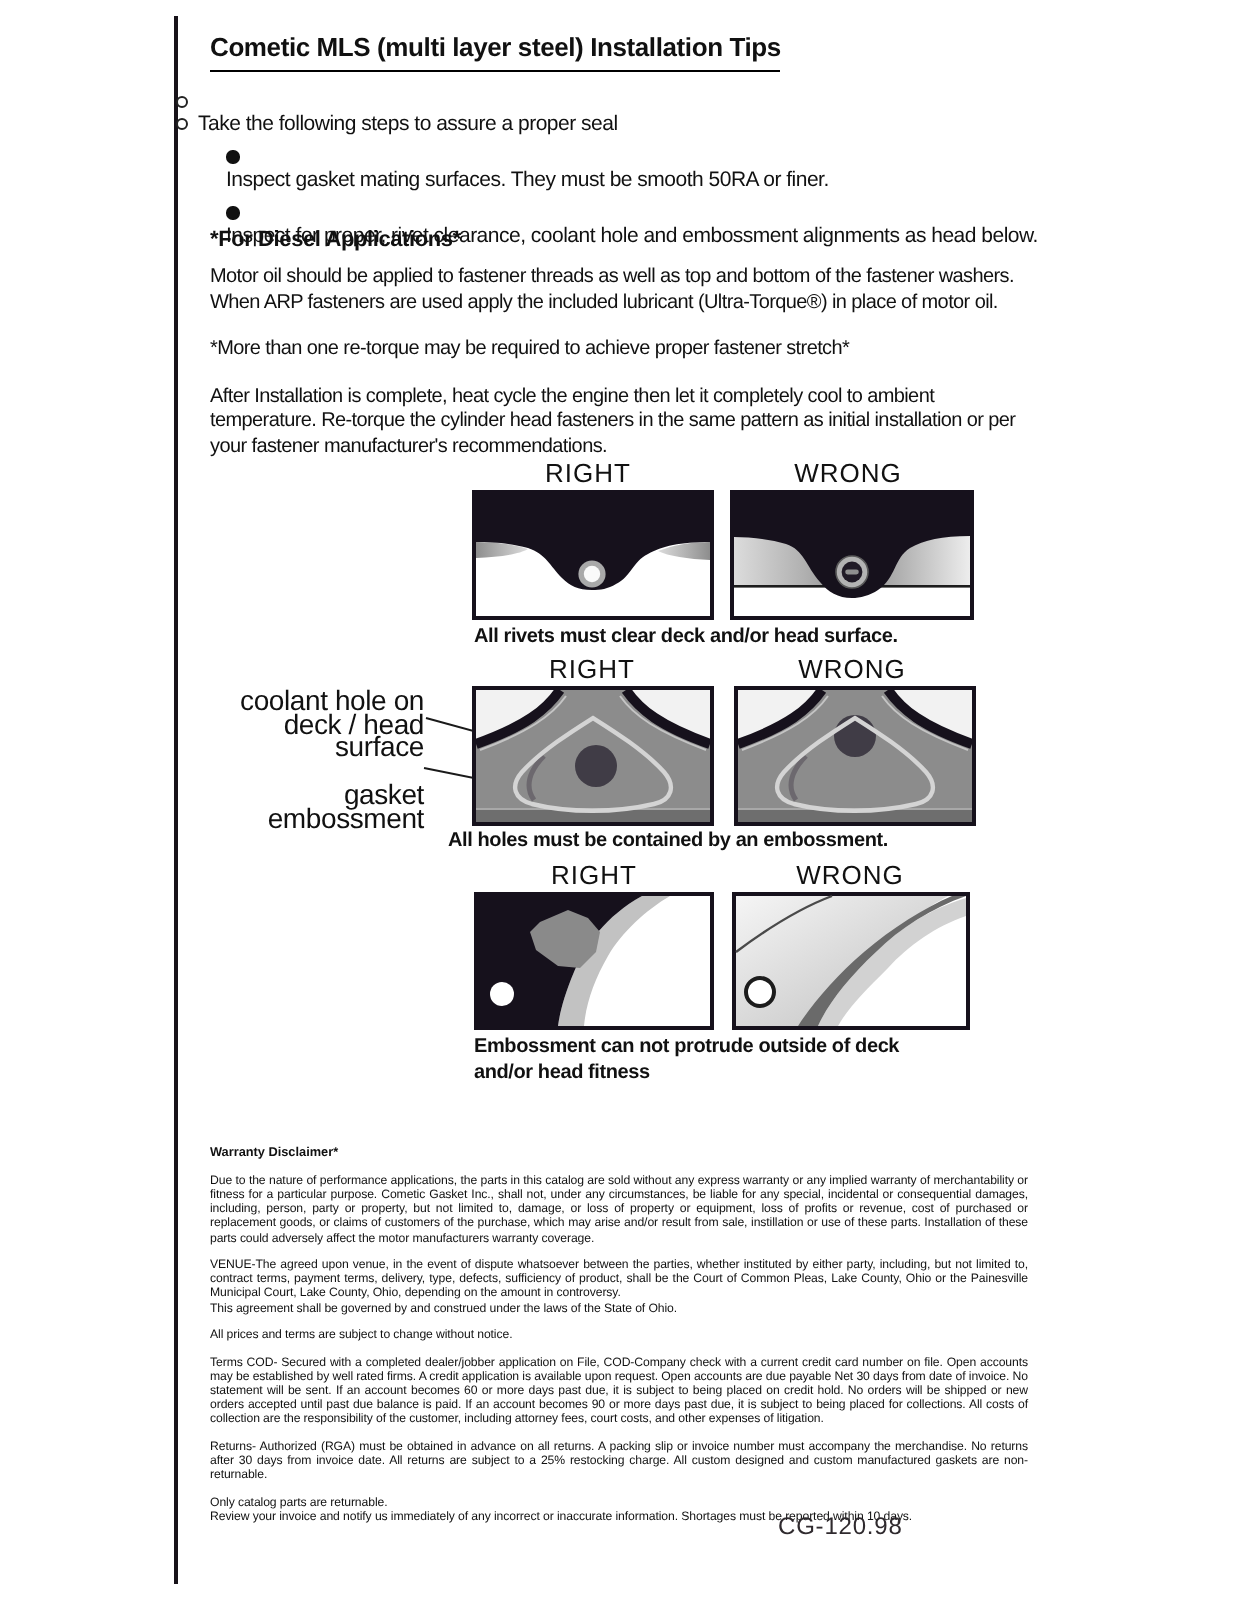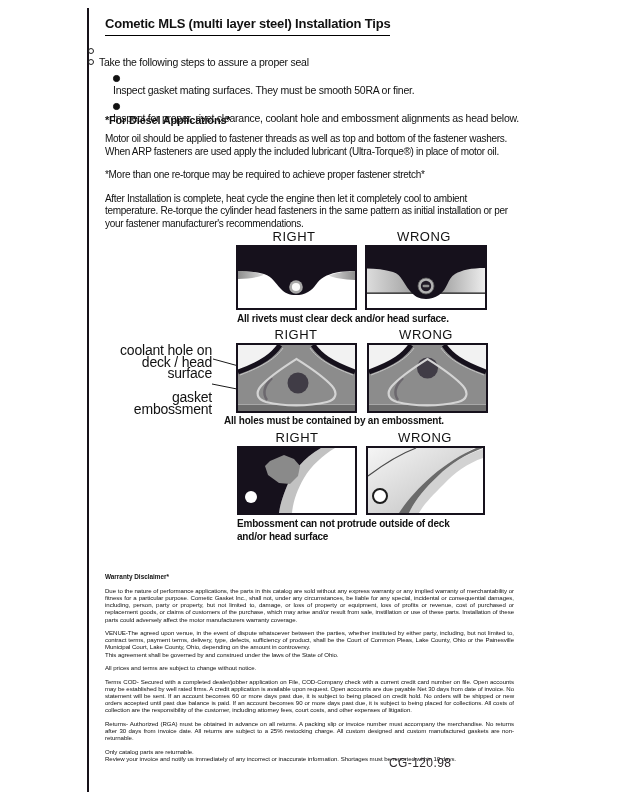--- a/index.html
+++ b/index.html
@@ -175,21 +175,21 @@
       </defs>
       <rect x="1" y="1" width="117" height="67" fill="#ffffff" stroke="#16111c" stroke-width="2"></rect>
       <path d="M2,2 H108 C90,12 72,26 58,40 C46,52 38,60 33,67 H2 Z" fill="url(#g3w)"></path>
       <path d="M2,30 C18,18 34,8 50,2" stroke="#4a4a4a" stroke-width="1.2" fill="none"></path>
       <path d="M43,67 C48,56 58,43 72,30 C84,18 100,8 117,3 V12 C102,17 88,27 78,38 C66,50 58,58 53,67 Z" fill="#d2d2d2"></path>
       <path d="M33,67 C40,56 52,42 66,30 C80,18 96,8 110,2 H117 C100,8 84,18 72,30 C58,43 48,56 43,67 Z" fill="#6a6a6a"></path>
       <circle cx="14" cy="50" r="7" fill="#ffffff" stroke="#1c1c1c" stroke-width="2"></circle>
     </svg>
   </div>
   <div class="cap pre" style="left:237px;top:518px;width:240px;">Embossment can not protrude outside of deck
-and/or head surface</div>
+and/or head fitness</div>
 
   <div class="warranty">
     <h3>Warranty Disclaimer*</h3>
     <p>Due to the nature of performance applications, the parts in this catalog are sold without any express warranty or any implied warranty of merchantability or fitness for a particular purpose.  Cometic Gasket Inc., shall not, under any circumstances, be liable for any special, incidental or consequential damages, including, person, party or property, but not limited to, damage, or loss of property or equipment, loss of profits or revenue, cost of purchased or replacement goods, or claims of customers of the purchase, which may arise and/or result from sale, instillation or use of these parts.  Installation of these parts could adversely affect the motor manufacturers warranty coverage.</p>
     <p>VENUE-The agreed upon venue, in the event of dispute whatsoever between the parties, whether instituted by either party, including, but not limited to, contract terms, payment terms, delivery, type, defects, sufficiency of product, shall be the Court of Common Pleas, Lake County, Ohio or the Painesville Municipal Court, Lake County, Ohio, depending on the amount in controversy.
 This agreement shall be governed by and construed under the laws of the State of Ohio.</p>
     <p>All prices and terms are subject to change without notice.</p>
     <p>Terms COD- Secured with a completed dealer/jobber application on File, COD-Company check with a current credit card number on file.  Open accounts may be established by well rated firms.  A credit application is available upon request.  Open accounts are due payable Net 30 days from date of invoice.  No statement will be sent.  If an account becomes 60 or more days past due, it is subject to being placed on credit hold.  No orders will be shipped or new orders accepted until past due balance is paid.  If an account becomes 90 or more days past due, it is subject to being placed for collections.  All costs of collection are the responsibility of the customer, including attorney fees, court costs, and other expenses of litigation.</p>
     <p>Returns- Authorized (RGA) must be obtained in advance on all returns.  A packing slip or invoice number must accompany the merchandise.  No returns after 30 days from invoice date.  All returns are subject to a 25% restocking charge.  All custom designed and custom manufactured gaskets are non-returnable.</p>
     <p>Only catalog parts are returnable.

